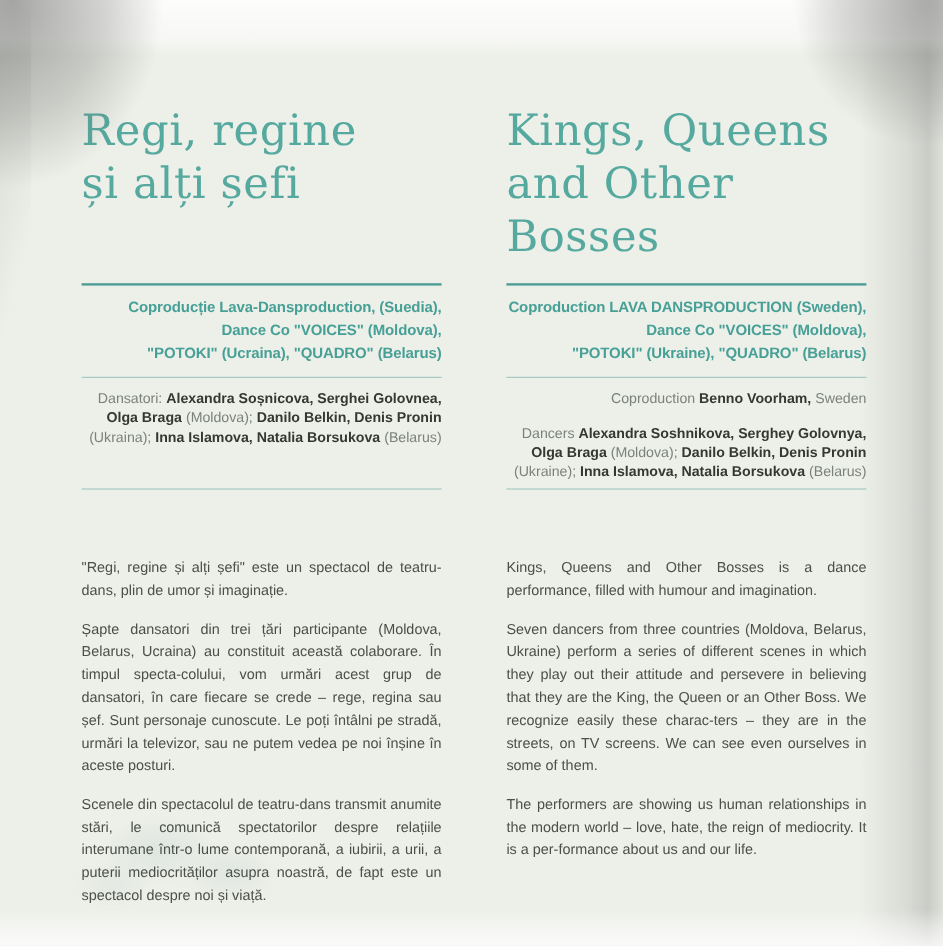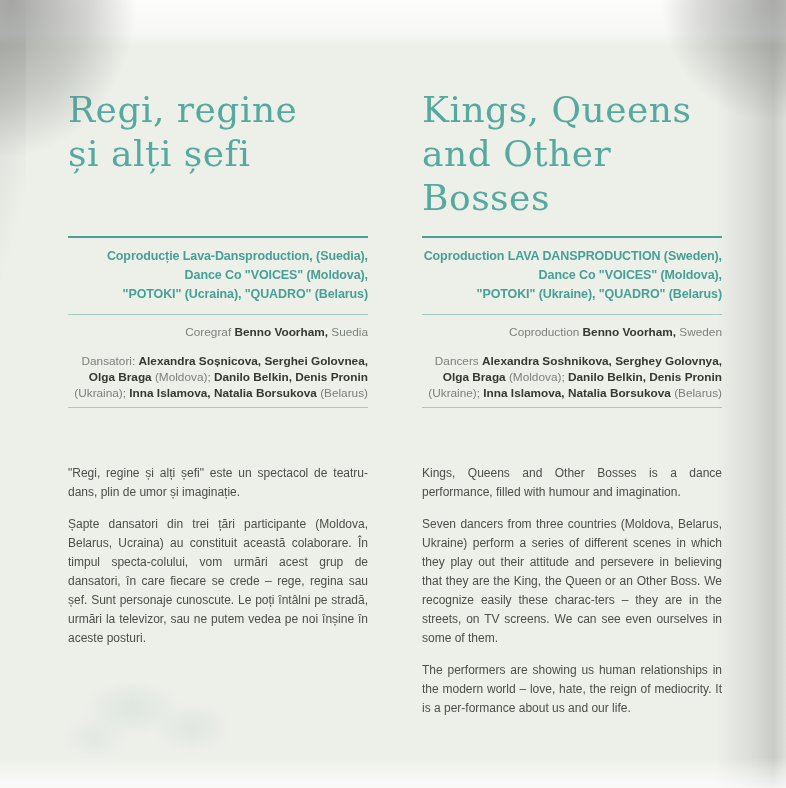--- a/index.html
+++ b/index.html
@@ -135,27 +135,27 @@
 
   <div class="column column-left">
     <h1 class="title">Regi, regine
 și alți șefi</h1>
     <div class="rule-strong"></div>
     <div class="coprod">Coproducție Lava-Dansproduction, (Suedia),
 Dance Co "VOICES" (Moldova),
 "POTOKI" (Ucraina), "QUADRO" (Belarus)</div>
     <div class="rule-thin"></div>
     <div class="credits">
-      <div class="choreographer-line"><span class="seg-muted">Coregraf </span><span class="seg-strong">Benno Voorham,</span><span class="seg-muted"> Suedia</span></div>
       <div class="dancers-line"><span class="seg-muted">Dansatori: </span><span class="seg-strong">Alexandra Soșnicova, Serghei Golovnea, Olga Braga </span><span class="seg-muted">(Moldova); </span><span class="seg-strong">Danilo Belkin, Denis Pronin </span><span class="seg-muted">(Ukraina); </span><span class="seg-strong">Inna Islamova, Natalia Borsukova </span><span class="seg-muted">(Belarus)</span></div>
     </div>
     <div class="rule-thin"></div>
     <div class="body-text">
       <p>"Regi, regine și alți șefi" este un spectacol de teatru-dans, plin de umor și imaginație.</p>
       <p>Șapte dansatori din trei țări participante (Moldova, Belarus, Ucraina) au constituit această colaborare. În timpul specta-colului, vom urmări acest grup de dansatori, în care fiecare se crede – rege, regina sau șef. Sunt personaje cunoscute. Le poți întâlni pe stradă, urmări la televizor, sau ne putem vedea pe noi înșine în aceste posturi.</p>
+      <p>Scenele din spectacolul de teatru-dans transmit anumite stări, le comunică spectatorilor despre relațiile interumane într-o lume contemporană, a iubirii, a urii, a puterii mediocrităților asupra noastră, de fapt este un spectacol despre noi și viață.</p>
     </div>
   </div>
 
   <div class="column column-right">
     <h1 class="title">Kings, Queens
 and Other
 Bosses</h1>
     <div class="rule-strong"></div>
     <div class="coprod">Coproduction LAVA DANSPRODUCTION (Sweden),
 Dance Co "VOICES" (Moldova),

